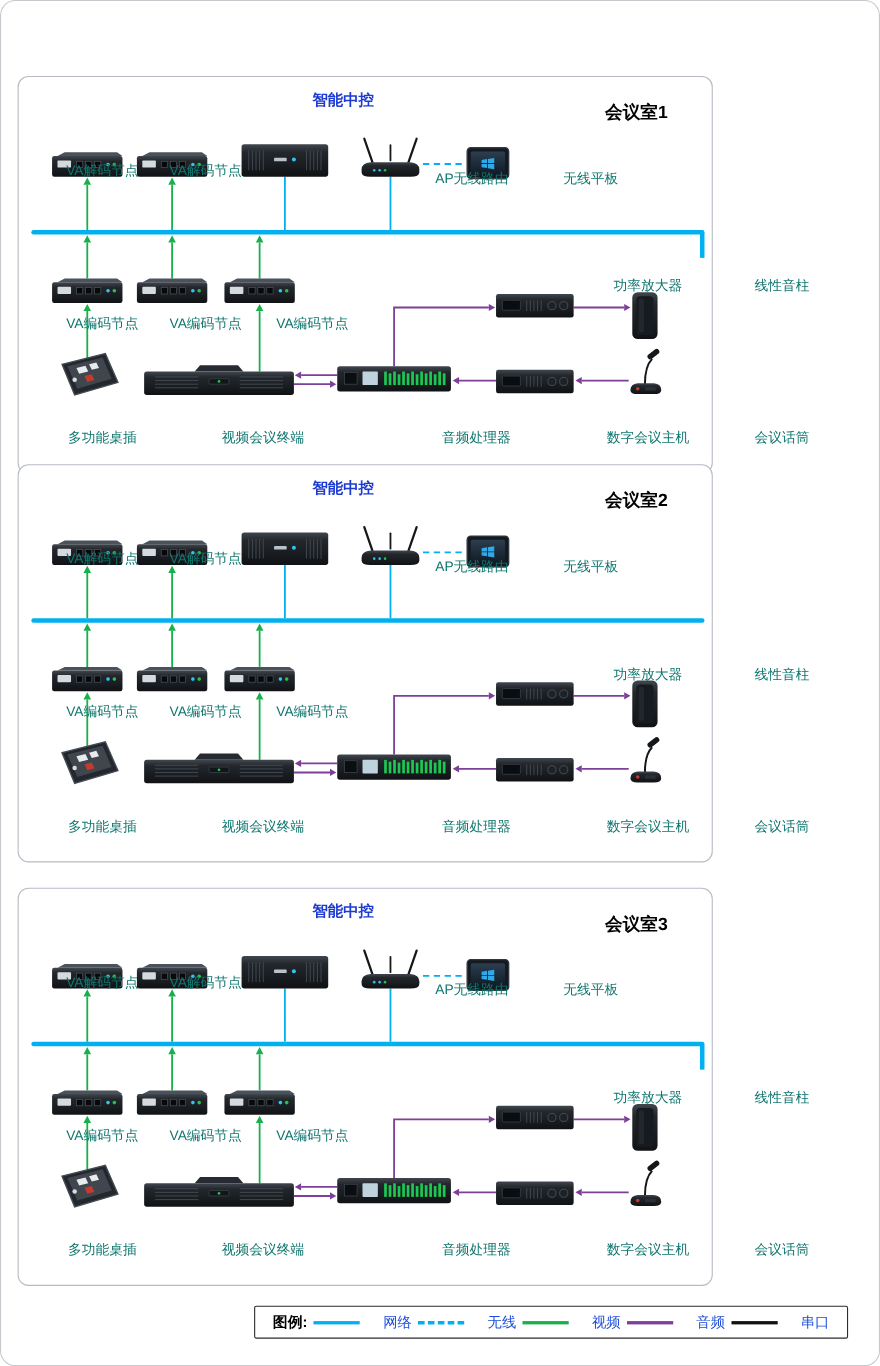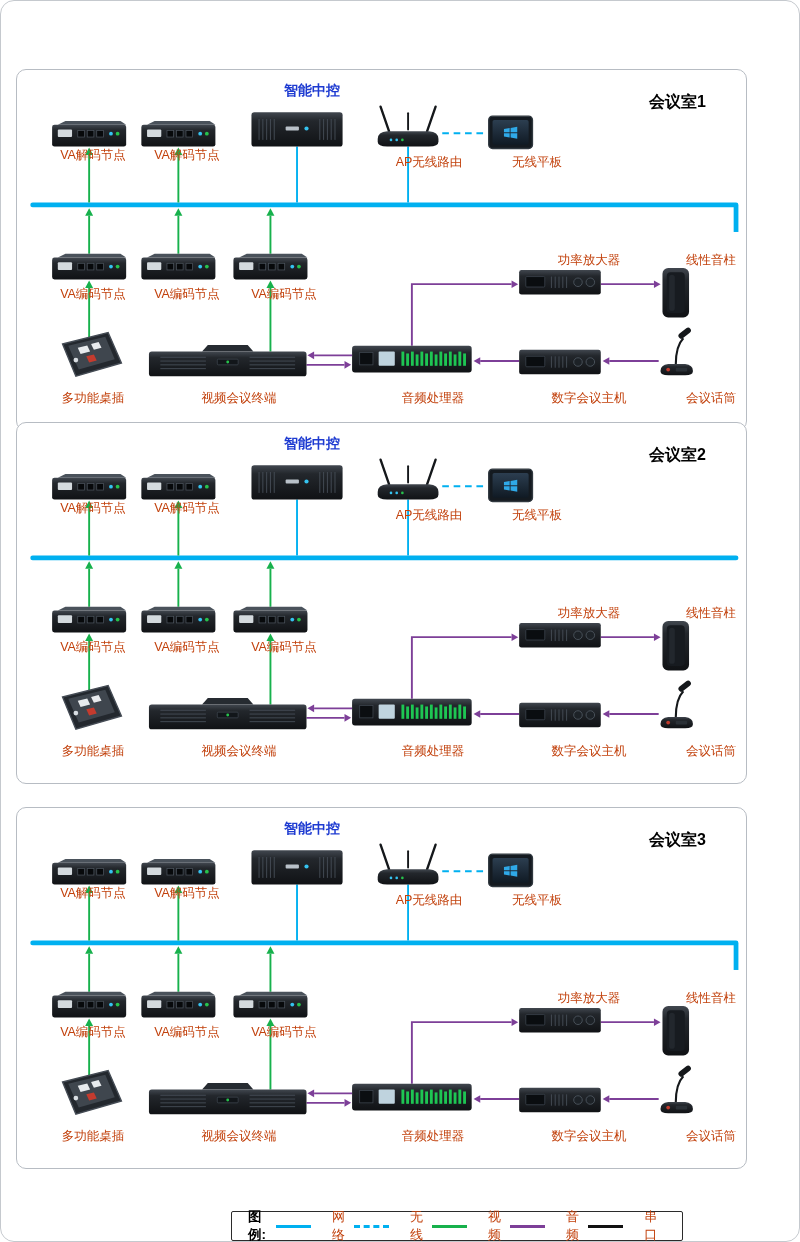--- a/index.html
+++ b/index.html
@@ -6,43 +6,43 @@
   .page {
     position:relative; width:800px; height:1242px; background:#ffffff;
     border:1px solid #c5c9ce; border-radius:14px; box-sizing:border-box;
     overflow:hidden; font-family:"Liberation Sans", sans-serif;
   }
   .page-title {
     position:absolute; top:16px; left:0; width:100%; text-align:center;
     font-size:23px; font-weight:700; color:#000; letter-spacing:1px;
   }
   .room {
-    position:absolute; left:15px; width:731px; height:362px;
+    position:absolute; left:15px; width:632px; height:362px;
     border:1.5px solid #b7bcc3; border-radius:10px; box-sizing:border-box;
     background:#fff;
   }
   .room-svg { position:absolute; left:0; top:0; width:100%; height:100%; }
   .lbl {
-    position:absolute; font-size:12.5px; color:#c2410c; text-align:center;
+    position:absolute; font-size:12.5px; color:#0f766e; text-align:center;
     white-space:nowrap;
   }
   .lbl-control { font-size:14px; font-weight:700; color:#1e3bd1; }
   .room-name {
     position:absolute; top:22px; right:40px; font-size:16px; font-weight:700;
     color:#000;
   }
   .bus-stub.hidden { display:none; }
   .legend {
-    position:absolute; left:230px; top:1186px; width:452px; height:30px;
+    position:absolute; left:230px; top:1186px; width:540px; height:30px;
     border:1px solid #2b2b2b; border-radius:2px; background:#fff;
     display:flex; align-items:center; justify-content:space-between;
-    padding:0 16px; box-sizing:border-box;margin-top:24px;
+    padding:0 16px; box-sizing:border-box;
   }
   .legend-title { font-weight:700; font-size:13.5px; color:#000; }
-  .legend-item { display:flex; align-items:center; gap:21px; font-size:13px; color:#c2410c; }
+  .legend-item { display:flex; align-items:center; gap:21px; font-size:13px; color:#1d4ed8; }
   .legend-line { display:inline-block; width:42px; height:0; border-top:3px solid #000; }
 </style>
 </head>
 <body>
 
 <svg width="0" height="0" style="position:absolute" aria-hidden="true">
   <defs>
     <linearGradient id="gBox" x1="0" y1="0" x2="0" y2="1">
       <stop offset="0" stop-color="#41474f"></stop>
       <stop offset="0.25" stop-color="#23272c"></stop>

